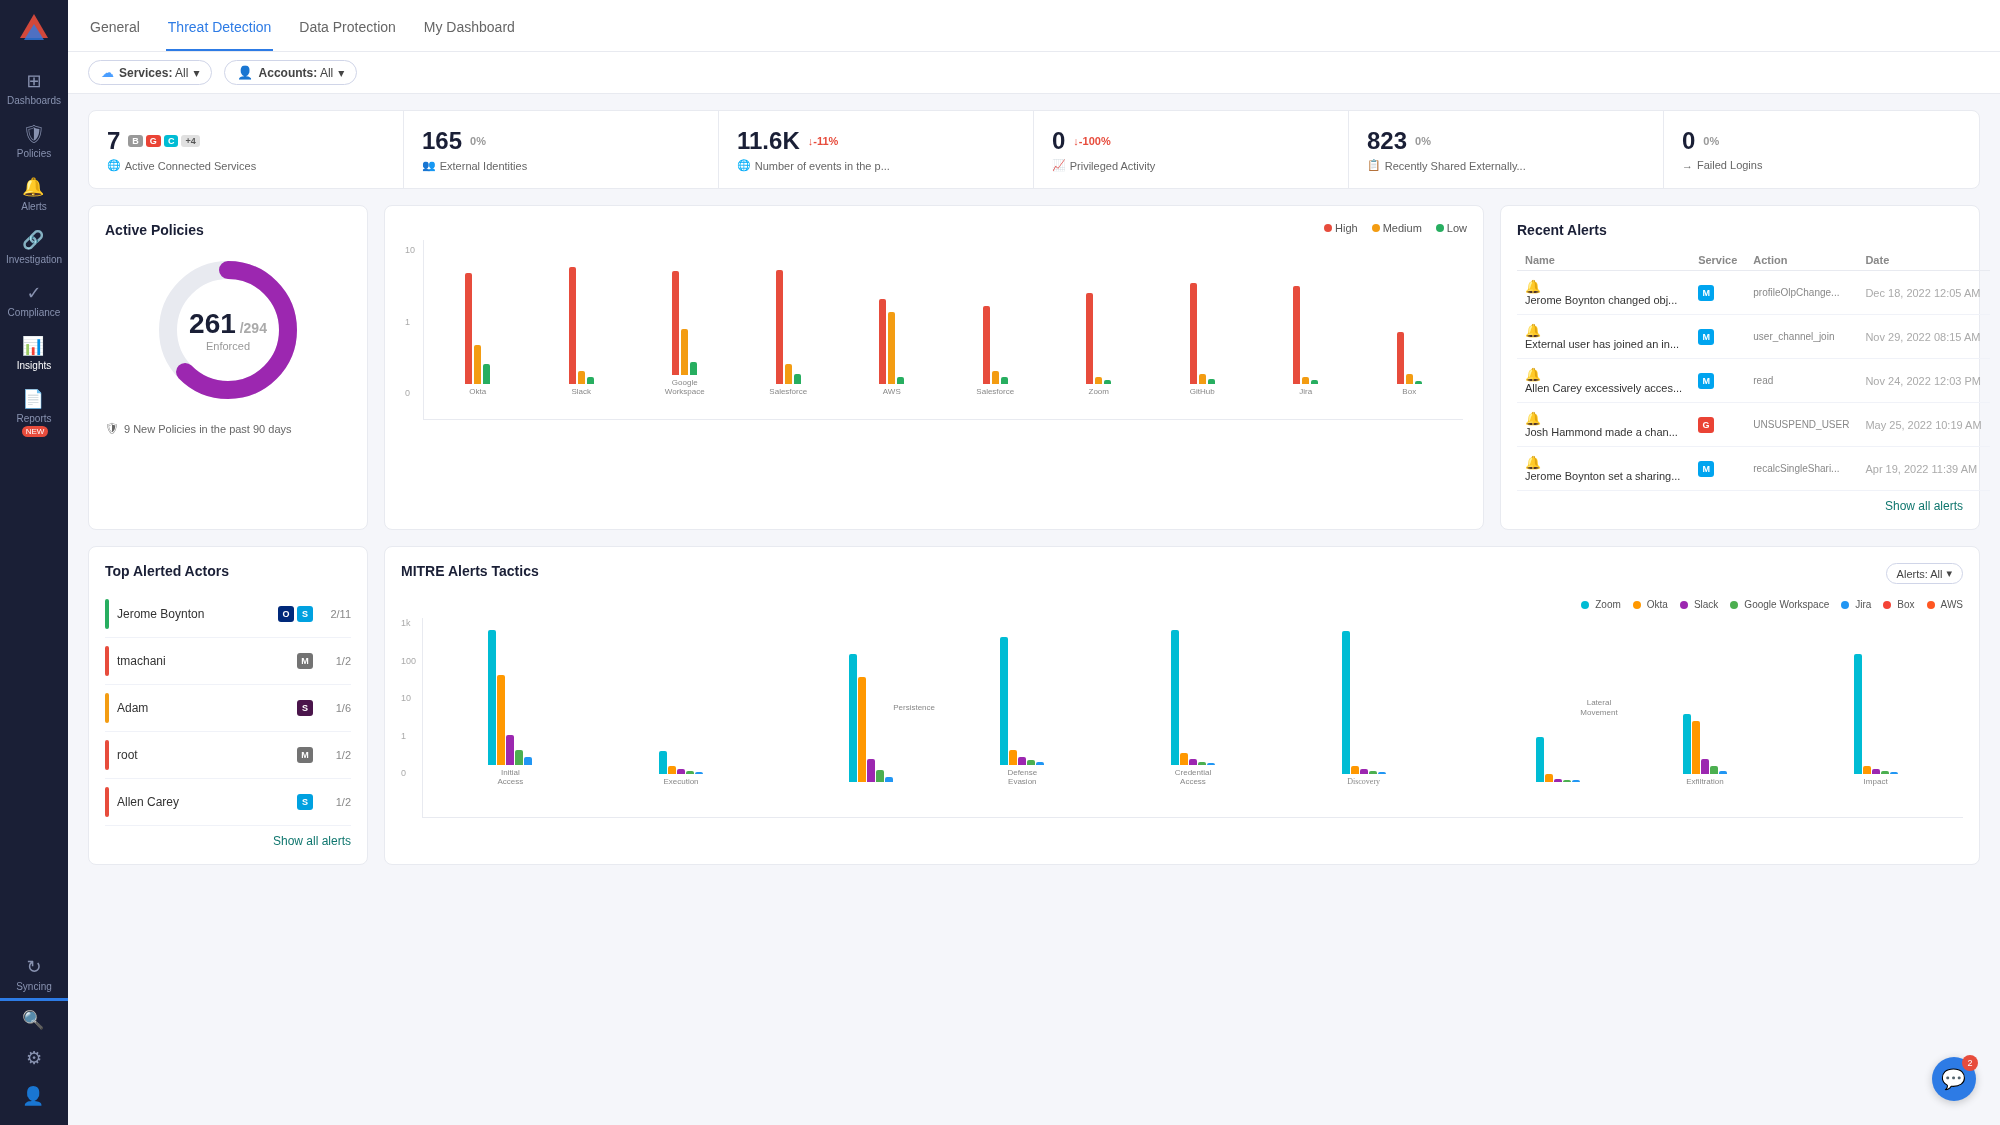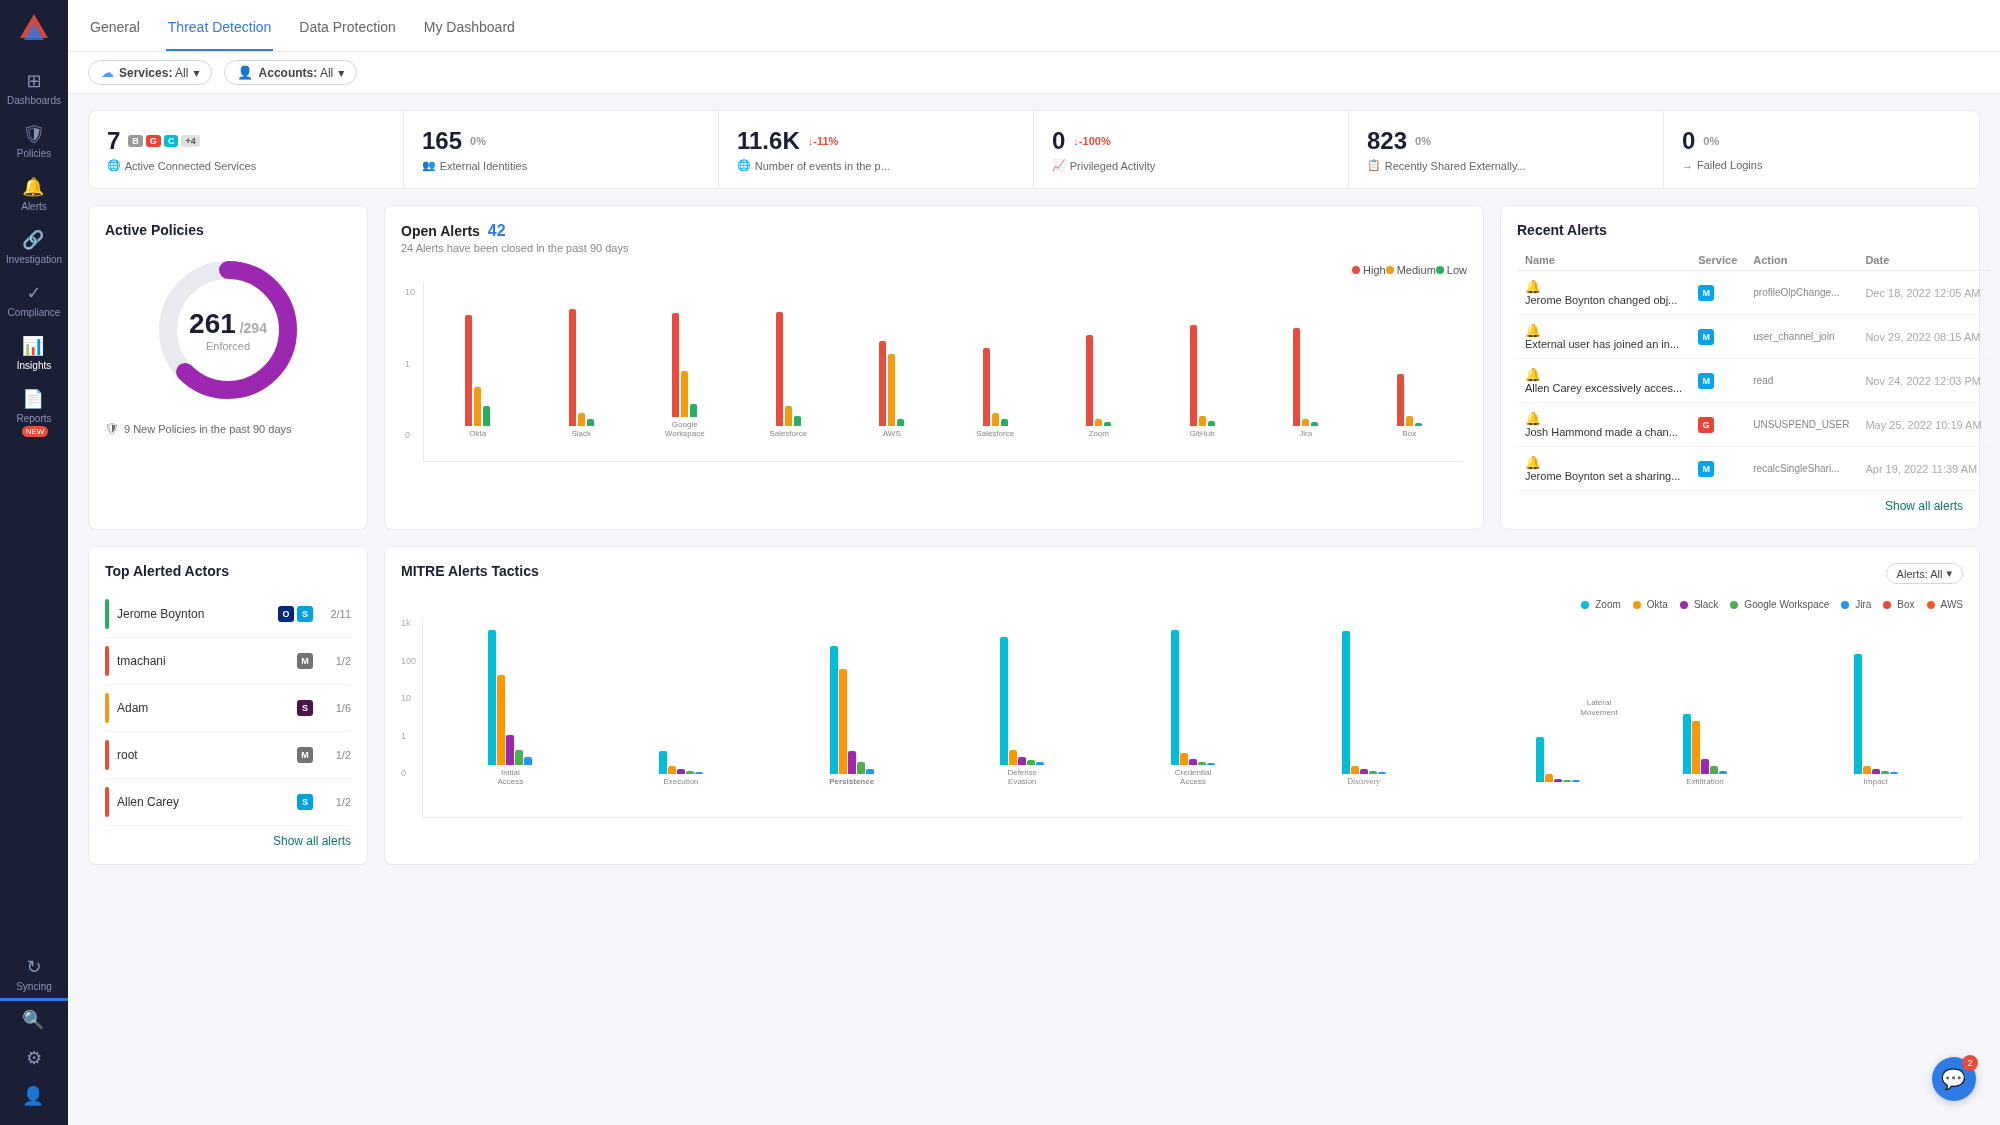--- a/index.html
+++ b/index.html
@@ -202,20 +202,21 @@
       font-weight: 600;
       display: flex;
       align-items: center;
       gap: 8px;
     }
     .alerts-count { color: #2d7be5; font-size: 16px; }
     .alerts-subtitle { font-size: 11px; color: #888; }
 
     .chart-legend {
       display: flex;
+      gap: 14px;
       justify-content: flex-end;
       margin-bottom: 6px;
       font-size: 11px;
       color: #555;
     }
     .legend-dot { width: 8px; height: 8px; border-radius: 50%; display: inline-block; margin-right: 3px; }
 
     
     .alerts-table { width: 100%; border-collapse: collapse; }
     .alerts-table th {
@@ -506,27 +507,20 @@
             <div class="donut-label">Enforced</div>
           </div>
         </div>
         <div class="donut-footer">
           <span>🛡</span>
           <span>9 New Policies in the past 90 days</span>
         </div>
       </div>
 
       <div class="card">
-        <div class="alerts-header">
-          <div class="alerts-title">
-            <span>Open Alerts</span>
-            <span class="alerts-count">42</span>
-          </div>
-          <div class="alerts-subtitle">24 Alerts have been closed in the past 90 days</div>
-        </div>
         <div class="chart-legend">
           <span><span class="legend-dot" style="background:#e74c3c"></span>High</span>
           <span><span class="legend-dot" style="background:#f39c12"></span>Medium</span>
           <span><span class="legend-dot" style="background:#27ae60"></span>Low</span>
         </div>
         <div style="display:flex;gap:4px;padding:0 4px;position:relative">
           <div style="display:flex;flex-direction:column;justify-content:space-between;height:180px;font-size:9px;color:#aaa;padding-right:4px;padding-top:5px;padding-bottom:22px">
             <span>10</span>
             <span>1</span>
             <span>0</span>
@@ -781,21 +775,21 @@
               <div style="display: flex; flex-direction: column; align-items: center; flex: 1 1 0%; height: 100%; justify-content: flex-end;">
                 <div style="display: flex; align-items: flex-end; gap: 1px; height: 150px;">
                   <div style="width: 8px; background: rgb(0, 188, 212); border-radius: 2px 2px 0px 0px; height: 23px;"></div>
                   <div style="width: 8px; background: rgb(255, 152, 0); border-radius: 2px 2px 0px 0px; height: 8px;"></div>
                   <div style="width: 8px; background: rgb(156, 39, 176); border-radius: 2px 2px 0px 0px; height: 5px;"></div>
                   <div style="width: 8px; background: rgb(76, 175, 80); border-radius: 2px 2px 0px 0px; height: 3px;"></div>
                   <div style="width: 8px; background: rgb(33, 150, 243); border-radius: 2px 2px 0px 0px; height: 2px;"></div>
                 </div>
                 <div style="font-size: 8px; color: rgb(136, 136, 136); text-align: center; margin-top: 3px; white-space: pre-line; line-height: 1.2;">Execution</div>
               </div>
-              <div style="display: flex; flex-direction: column; align-items: center; flex: 1 1 0%; height: 100%; justify-content: flex-end; font-weight: bold;">
+              <div style="display: flex; flex-direction: row; align-items: center; flex: 1 1 0%; height: 100%; justify-content: flex-end;">
                 <div style="display: flex; align-items: flex-end; gap: 1px; height: 150px;">
                   <div style="width: 8px; background: rgb(0, 188, 212); border-radius: 2px 2px 0px 0px; height: 128px;"></div>
                   <div style="width: 8px; background: rgb(255, 152, 0); border-radius: 2px 2px 0px 0px; height: 105px;"></div>
                   <div style="width: 8px; background: rgb(156, 39, 176); border-radius: 2px 2px 0px 0px; height: 23px;"></div>
                   <div style="width: 8px; background: rgb(76, 175, 80); border-radius: 2px 2px 0px 0px; height: 12px;"></div>
                   <div style="width: 8px; background: rgb(33, 150, 243); border-radius: 2px 2px 0px 0px; height: 5px;"></div>
                 </div>
                 <div style="font-size: 8px; color: rgb(136, 136, 136); text-align: center; margin-top: 3px; white-space: pre-line; line-height: 1.2;">Persistence</div>
               </div>
               <div style="display: flex; flex-direction: column; align-items: center; flex: 1 1 0%; height: 100%; justify-content: flex-end;">

